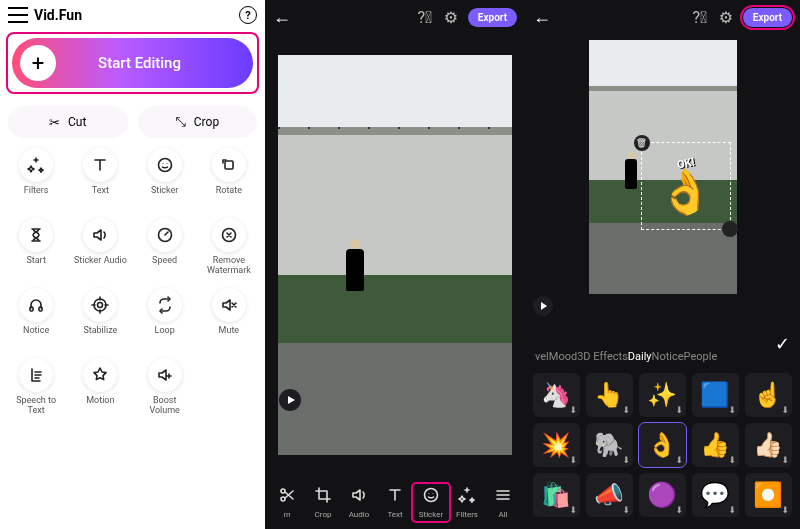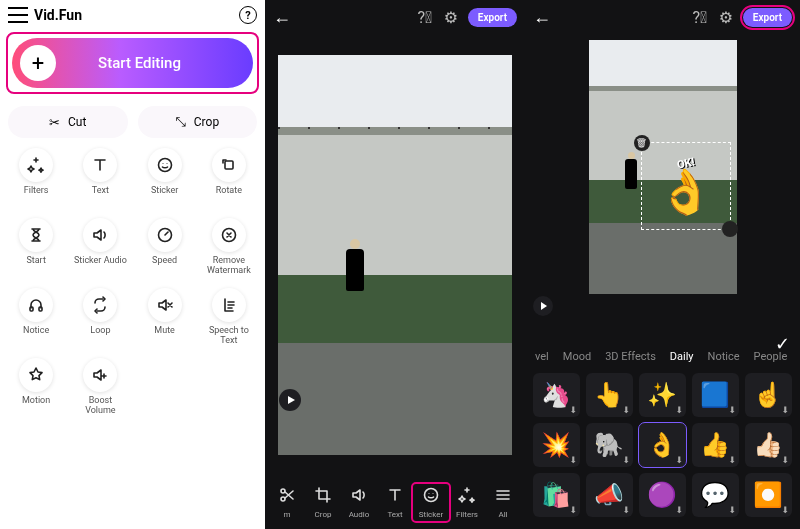--- a/index.html
+++ b/index.html
@@ -54,21 +54,21 @@
   .pr-select { position: absolute; right: 6px; top: 40%; width: 90px; height: 88px; border: 1px dashed #fff; }
   .pr-select .handle { position: absolute; width: 16px; height: 16px; background: #222; border-radius: 50%; }
   .pr-select .h-tl { left: -8px; top: -8px; display: flex; align-items: center; justify-content: center; color: #fff; font-size: 9px; }
   .pr-select .h-br { right: -8px; bottom: -8px; }
   .pr-select .ok-stk { position: absolute; inset: 6px; display: flex; flex-direction: column; align-items: center; justify-content: center; }
   .pr-select .ok-stk .txt { font-size: 11px; font-weight: 800; color: #fff; transform: rotate(-12deg); text-shadow: 1px 1px #000; }
   .pr-select .ok-stk .hand { font-size: 44px; line-height: 1; }
   .pr-play { position: absolute; left: 8px; bottom: -2px; width: 20px; height: 20px; background: #1e1e22; border-radius: 50%; display: flex; align-items: center; justify-content: center; }
   .pr-play::after { content: ""; border-left: 6px solid #fff; border-top: 4px solid transparent; border-bottom: 4px solid transparent; margin-left: 2px; }
   .pr-confirm { position: absolute; right: 10px; bottom: -40px; color: #fff; font-size: 18px; }
-  .pr-tabs { display: flex; gap: 14px; padding: 36px 10px 6px; color: #888; font-size: 11px; overflow: hidden; }
+  .pr-tabs { display: flex; padding: 36px 10px 6px; color: #888; font-size: 11px; overflow: hidden; }
   .pr-tabs .tab { white-space: nowrap; }
   .pr-tabs .tab.active { color: #fff; }
   .pr-grid { display: grid; grid-template-columns: repeat(5, 1fr); gap: 6px; padding: 4px 8px 8px; }
   .stk { position: relative; height: 44px; background: #1e1e22; border-radius: 6px; display: flex; align-items: center; justify-content: center; font-size: 24px; }
   .stk.sel { outline: 1.5px solid #7c5cff; }
   .stk .dl { position: absolute; right: 3px; bottom: 2px; font-size: 9px; color: #aaa; }
 </style>
 </head>
 <body>
 
@@ -178,20 +178,30 @@
             <path stroke="#222" stroke-width="1.6" fill="none" stroke-linecap="round" stroke-linejoin="round" d="M4 12V9a5 5 0 0110 0v3"></path>
             <rect x="3" y="11" width="3" height="4" rx="1" stroke="#222" stroke-width="1.6" fill="none" stroke-linecap="round" stroke-linejoin="round"></rect>
             <rect x="12" y="11" width="3" height="4" rx="1" stroke="#222" stroke-width="1.6" fill="none" stroke-linecap="round" stroke-linejoin="round"></rect>
           </svg>
         </div>
         <div class="t-lab">Notice</div>
       </div>
       <div class="tool">
         <div class="t-circ">
           <svg viewBox="0 0 18 18">
+            <circle cx="9" cy="9" r="6" stroke="#222" stroke-width="1.6" fill="none" stroke-linecap="round" stroke-linejoin="round"></circle>
+            <circle cx="9" cy="9" r="2.5" stroke="#222" stroke-width="1.6" fill="none" stroke-linecap="round" stroke-linejoin="round"></circle>
+            <path stroke="#222" stroke-width="1.6" fill="none" stroke-linecap="round" stroke-linejoin="round" d="M9 1v3M9 14v3M1 9h3M14 9h3"></path>
+          </svg>
+        </div>
+        <div class="t-lab">Stabilize</div>
+      </div>
+      <div class="tool">
+        <div class="t-circ">
+          <svg viewBox="0 0 18 18">
             <path stroke="#222" stroke-width="1.6" fill="none" stroke-linecap="round" stroke-linejoin="round" d="M4 7a4 4 0 014-4h4M14 11a4 4 0 01-4 4H6"></path>
             <path stroke="#222" stroke-width="1.6" fill="none" stroke-linecap="round" stroke-linejoin="round" d="M12 1l2 2-2 2M6 17l-2-2 2-2"></path>
           </svg>
         </div>
         <div class="t-lab">Loop</div>
       </div>
       <div class="tool">
         <div class="t-circ">
           <svg viewBox="0 0 18 18">
             <path stroke="#222" stroke-width="1.6" fill="none" stroke-linecap="round" stroke-linejoin="round" d="M3 7v4h3l4 3V4L6 7zM12 7l4 4M16 7l-4 4"></path>

